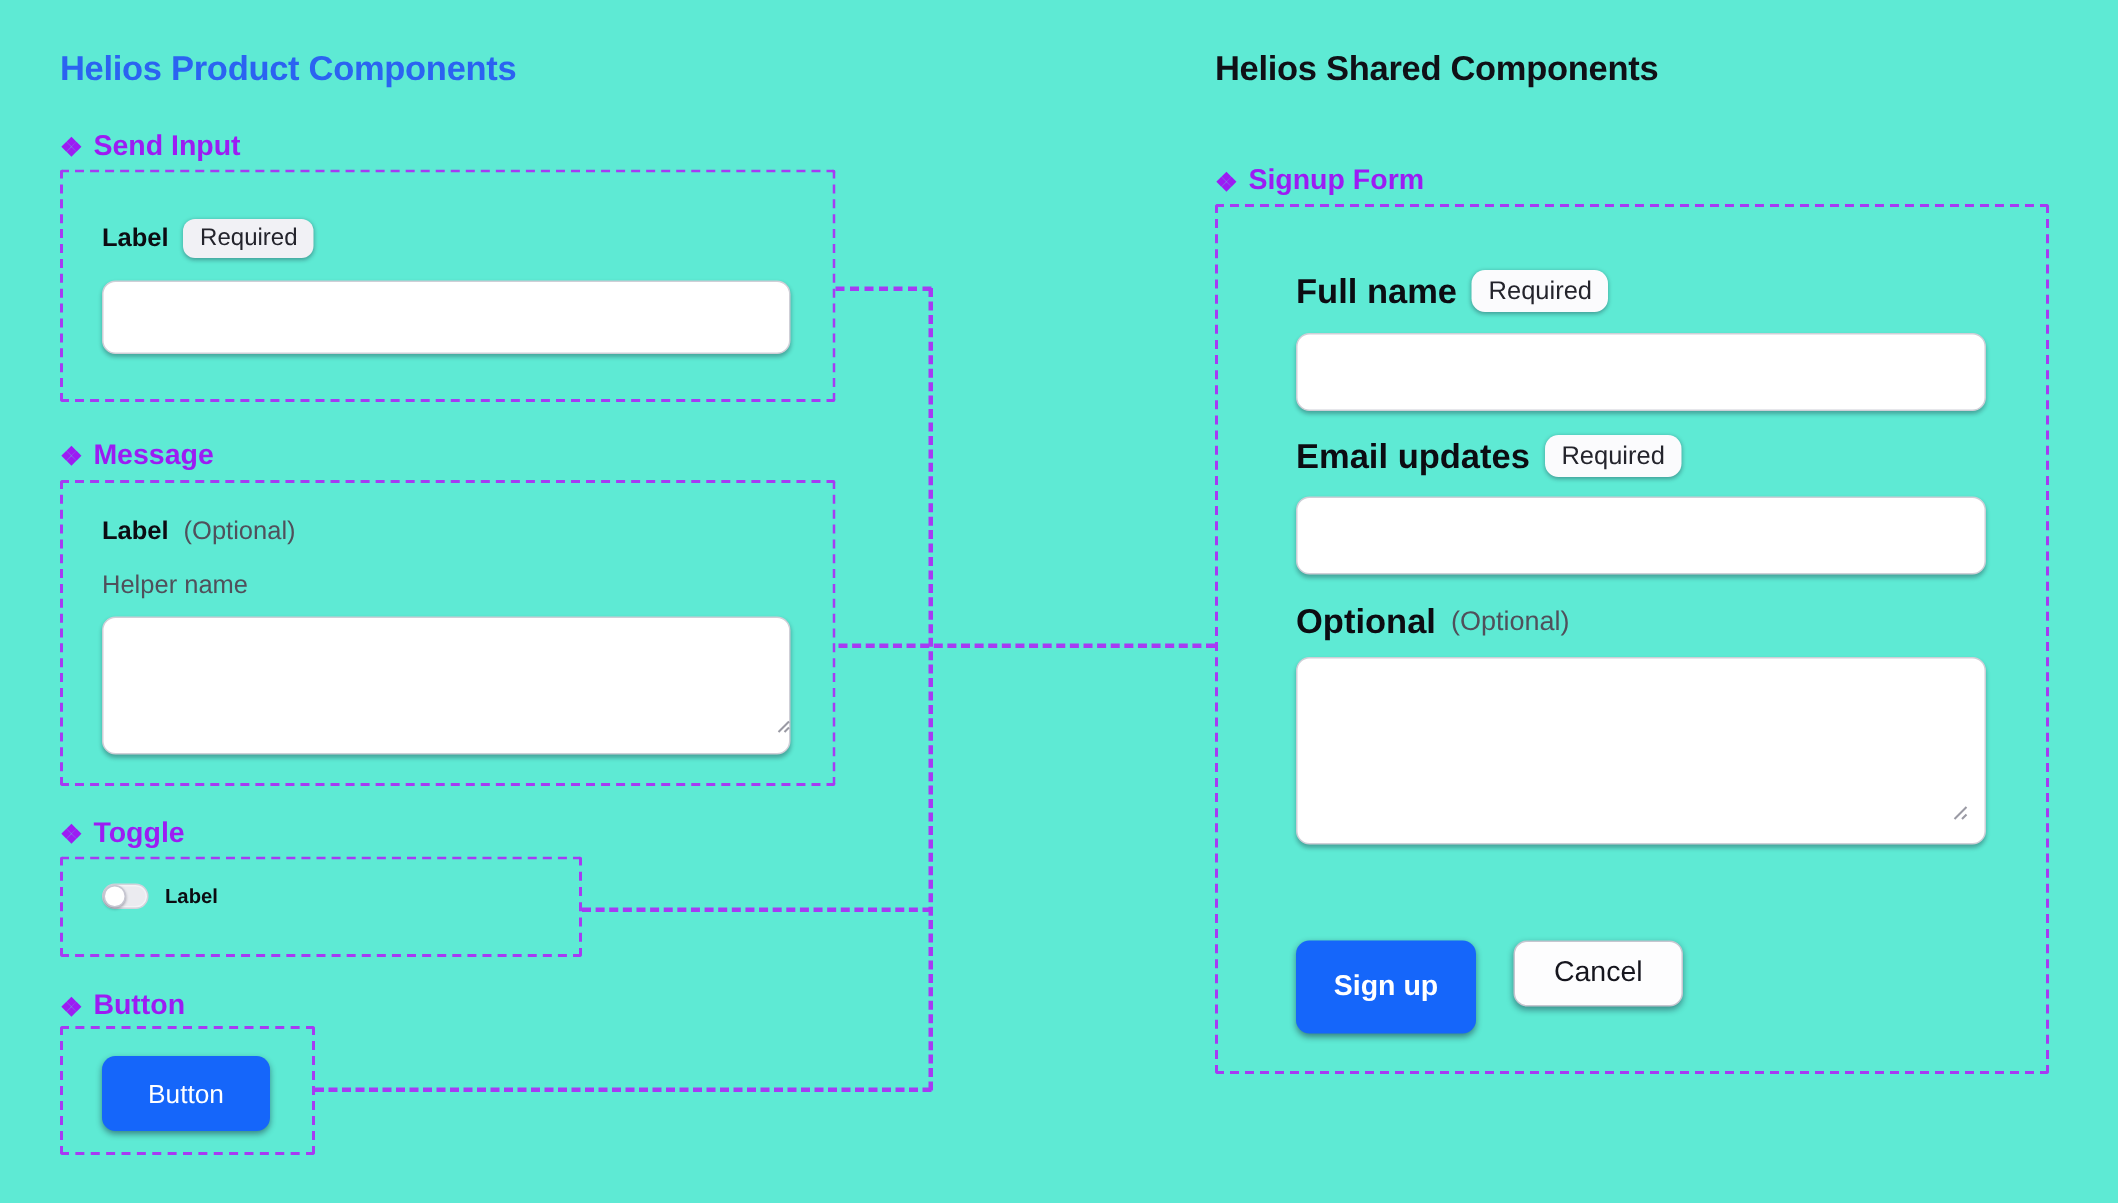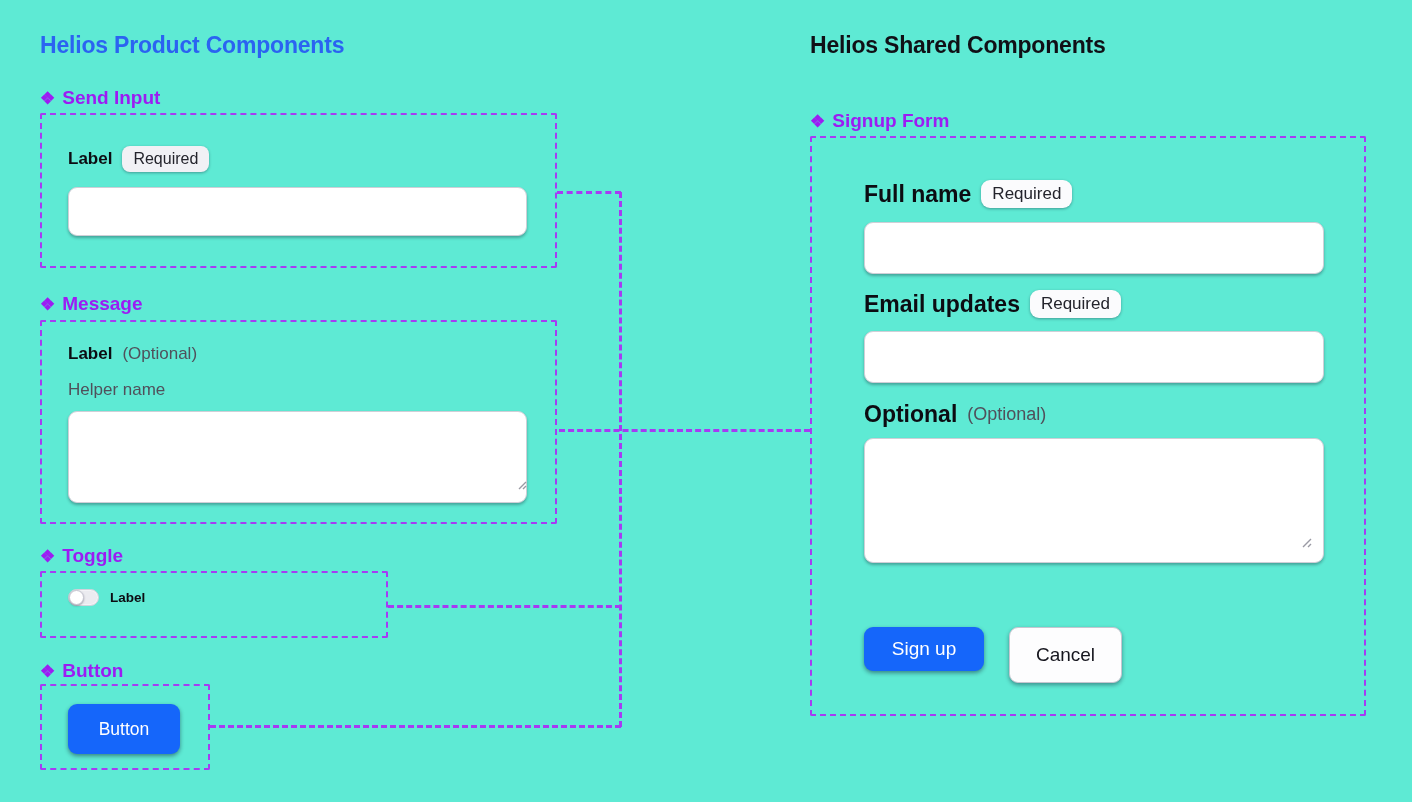--- a/index.html
+++ b/index.html
@@ -174,17 +174,17 @@
       <span class="muted big">(Optional)</span>
     </div>
     <textarea class="ctl" style="left: 52px; top: 300px; width: 460px; height: 125px;"></textarea>
     <span class="resize-corner" style="right:52px; bottom:162px;">
       <svg width="13" height="13" viewBox="0 0 13 13">
         <path d="M12 4 L4 12 M12 9 L9 12" stroke="#9a9aa4" stroke-width="1.4" fill="none"></path>
       </svg>
     </span>
 
 
-    <button class="btn btn-primary" style="left:52px; top:489px; width:120px; height:44px; font-size:19px; font-weight:400;">Sign up</button>
-    <button class="btn btn-secondary" style="left:197px; top:489px; width:113px; height:56px; font-size:19px; font-weight:500;">Cancel</button>
+    <button class="btn btn-primary" style="left:52px; top:489px; width:120px; height:62px; font-size:19px; font-weight:700;">Sign up</button>
+    <button class="btn btn-secondary" style="left:197px; top:489px; width:113px; height:44px; font-size:19px; font-weight:500;">Cancel</button>
   </div>
 
 </div>
 
 </body></html>

